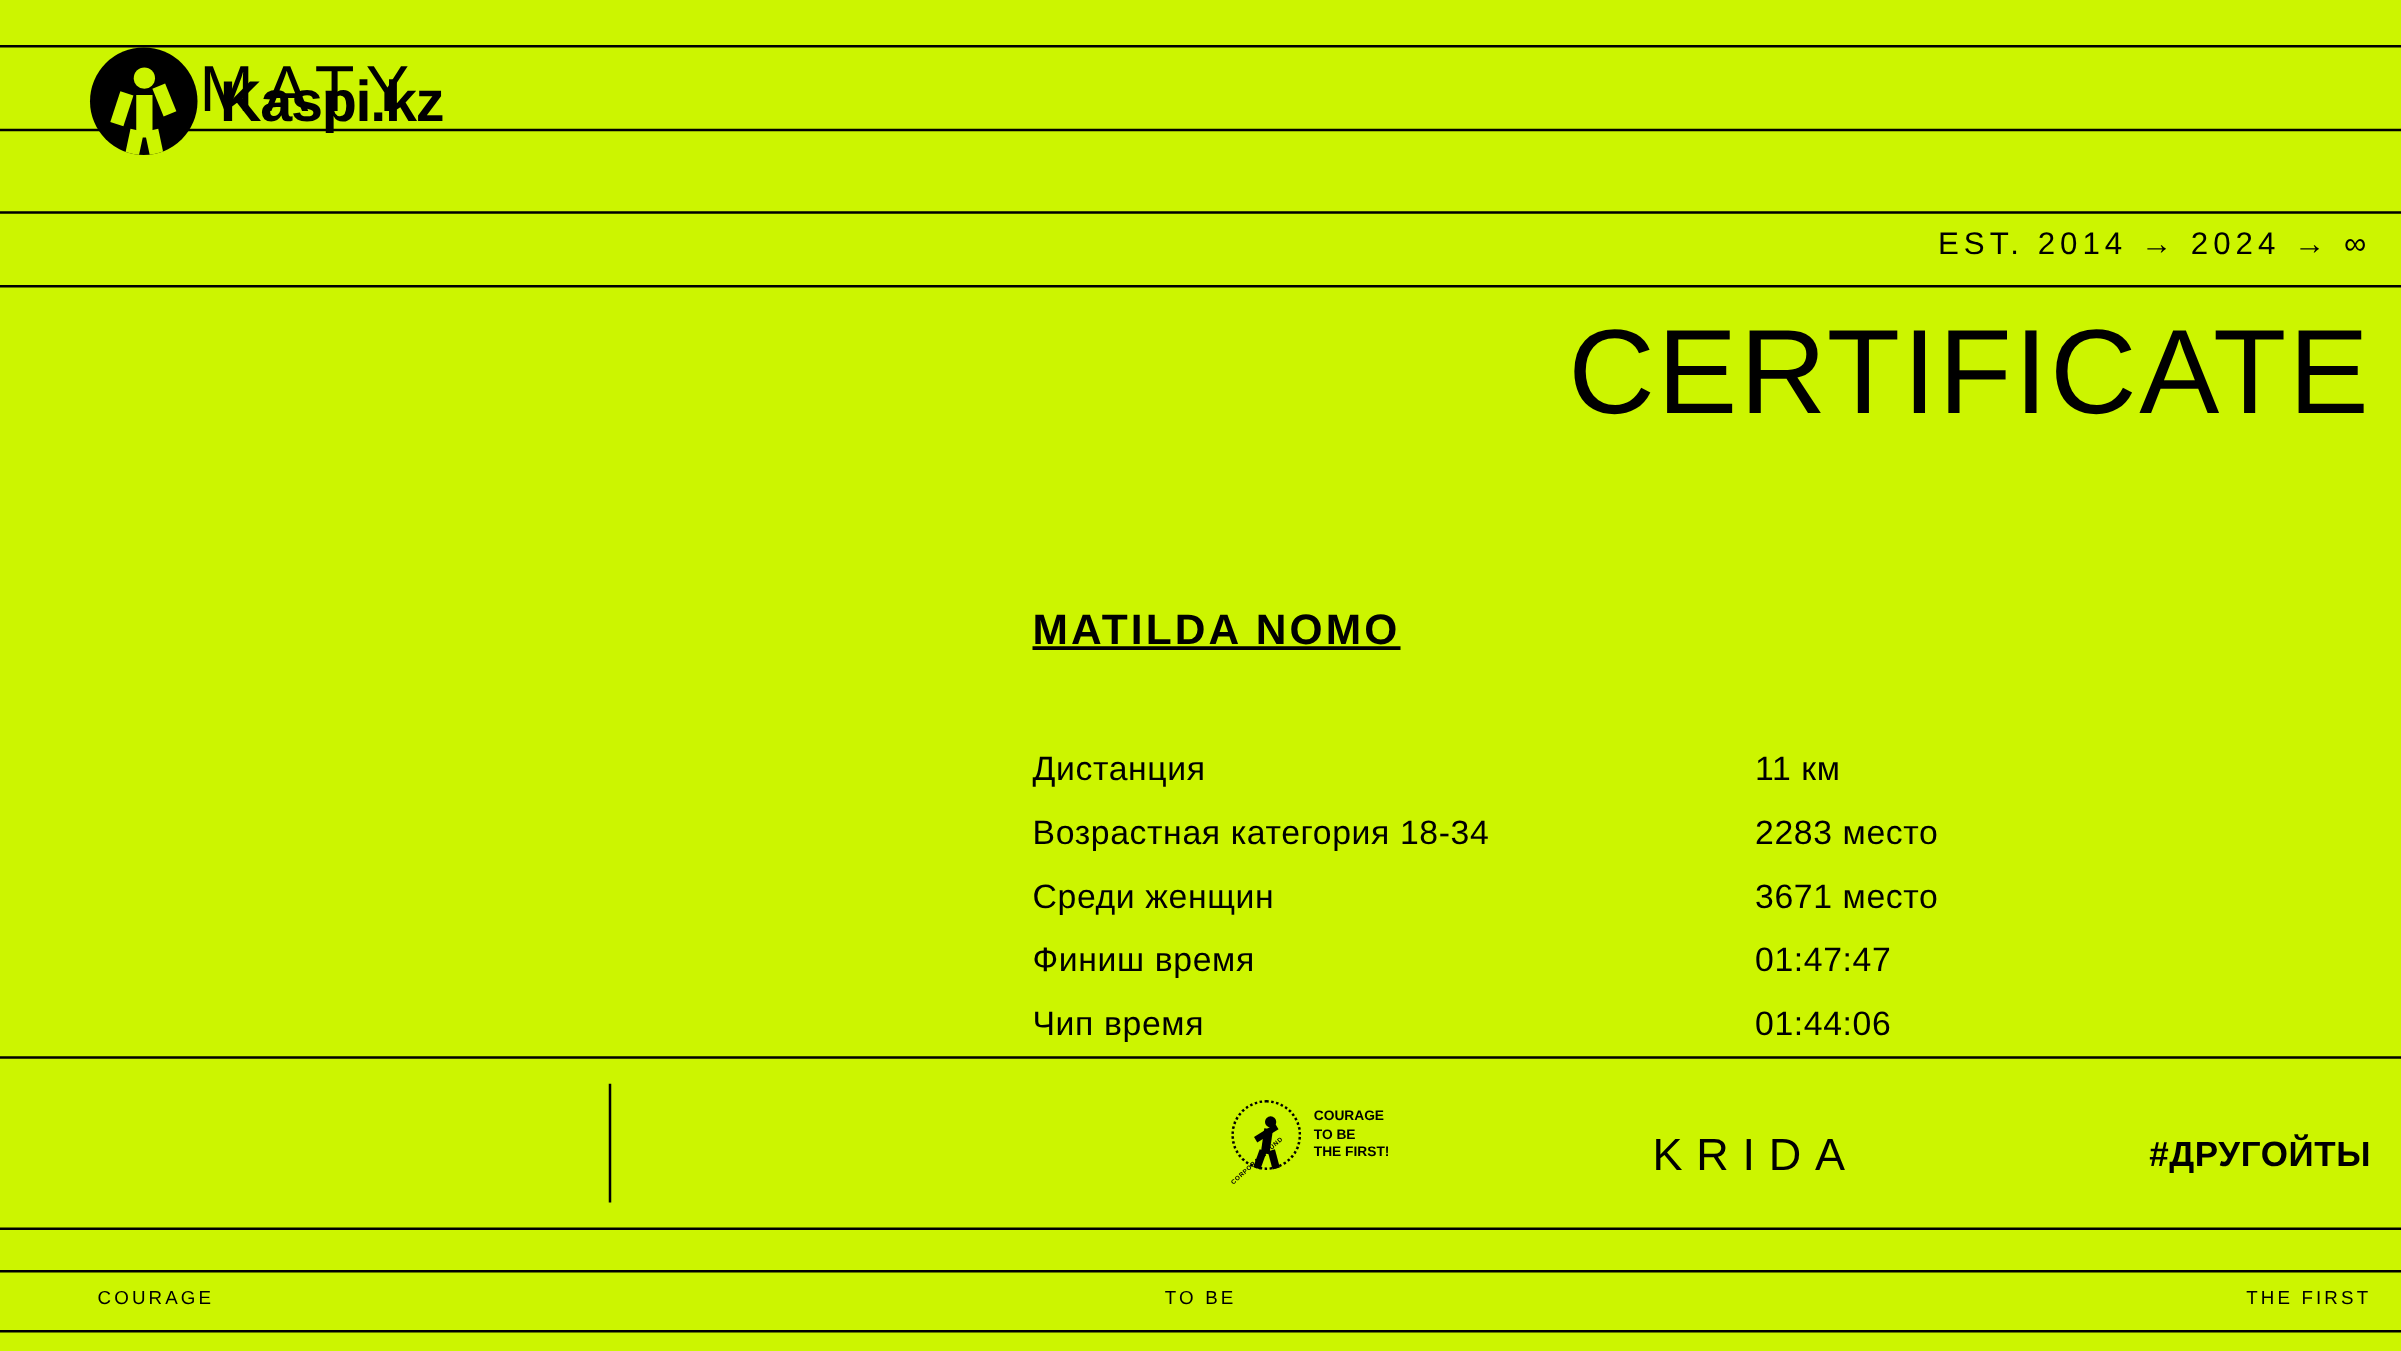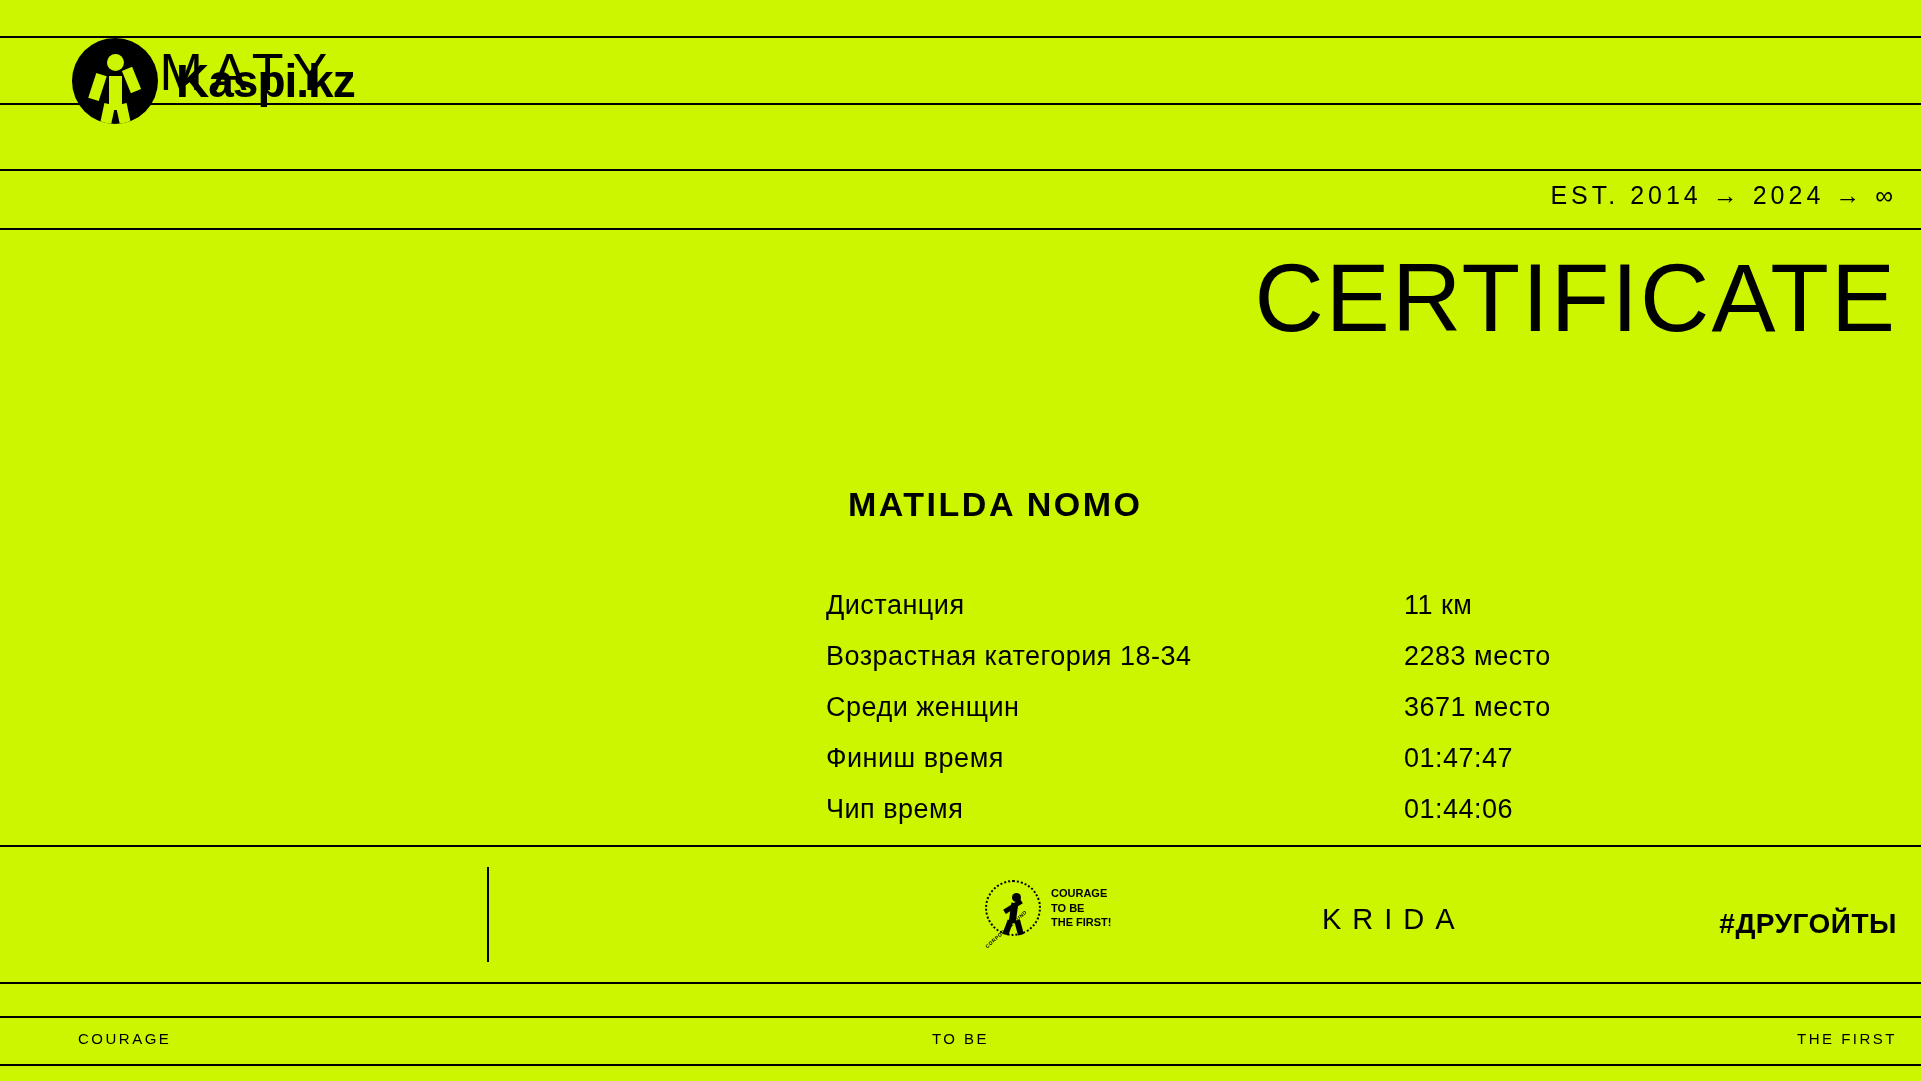--- a/index.html
+++ b/index.html
@@ -79,37 +79,38 @@
     letter-spacing: 2px;
     line-height: 1;
     white-space: nowrap;
     font-weight: 400;
   }
 
   
   .athlete {
     position: absolute;
     top: 487px;
-    left: 848px;
+    left: 826px;
     font-size: 34px;
     font-weight: 700;
     letter-spacing: 2.5px;
     line-height: 1;
     white-space: nowrap;
+    text-decoration: underline;
   }
 
   .details {
     position: absolute;
     top: 580px;
     left: 826px;
     width: 800px;
   }
   .details .row {
     display: flex;
-    align-items: center;
+    align-items: flex-end;
     height: 51px;
   }
   .details .label {
     width: 578px;
     font-size: 27px;
     letter-spacing: 0.5px;
     white-space: nowrap;
   }
   .details .value {
     font-size: 27px;
@@ -288,21 +289,21 @@
     font-weight: 700;
     line-height: 1.35;
     white-space: nowrap;
   }
 
   
   .krida {
     position: absolute;
     left: 1322px;
     top: 903px;
-    font-size: 29px;
+    font-size: 36px;
     letter-spacing: 11px;
     font-weight: 400;
     white-space: nowrap;
   }
 
   
   .hashtag {
     position: absolute;
     right: 24px;
     top: 908px;

